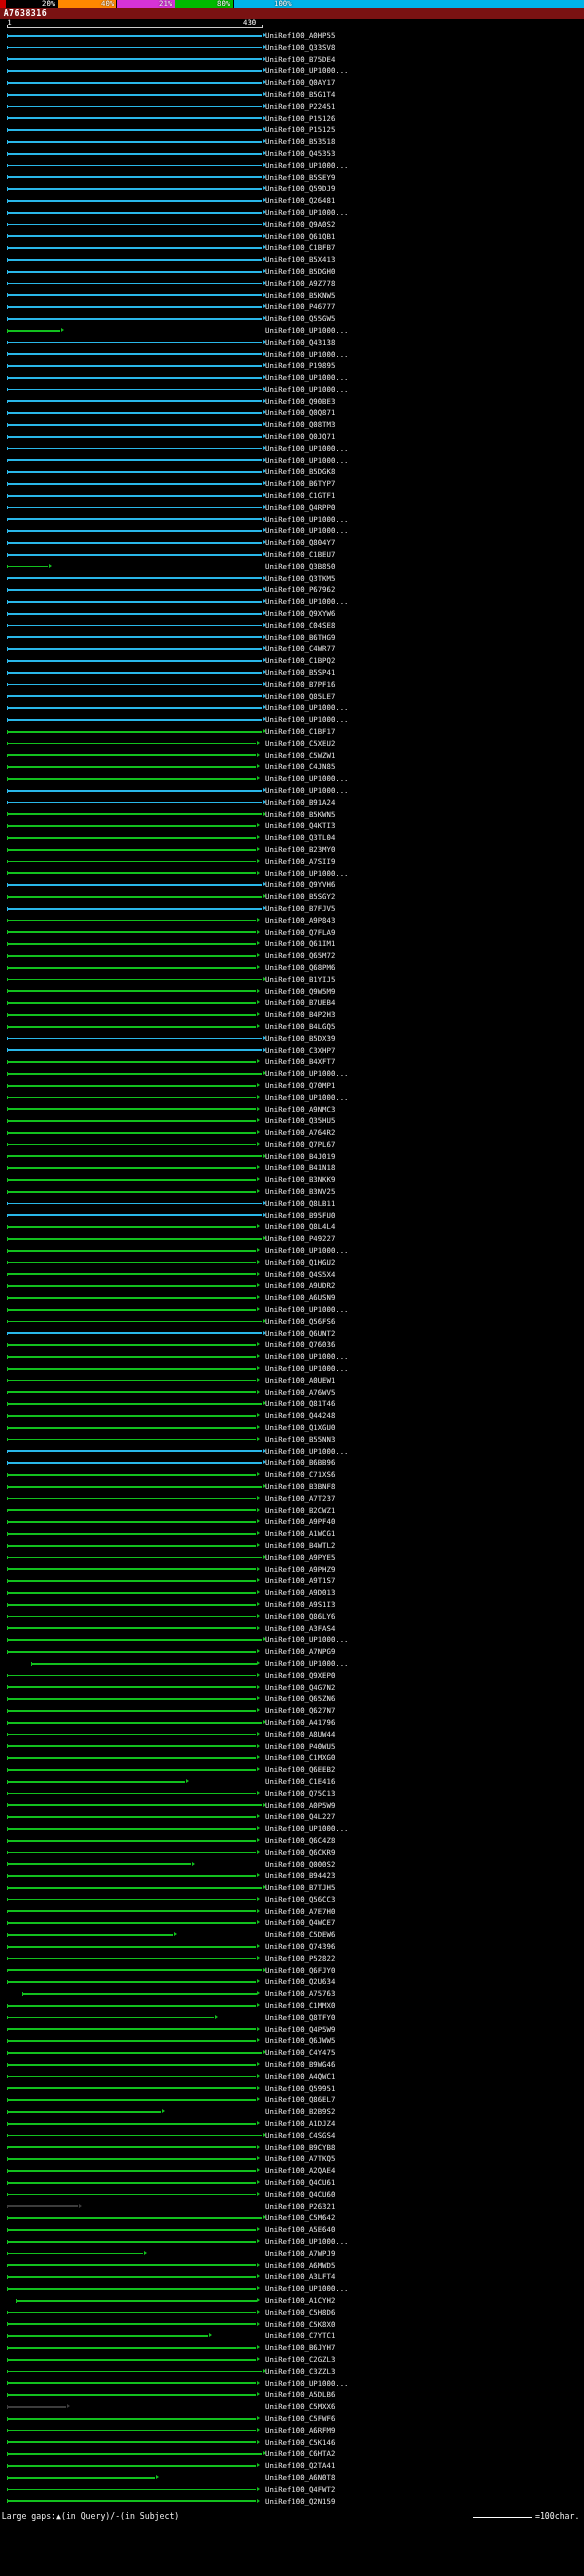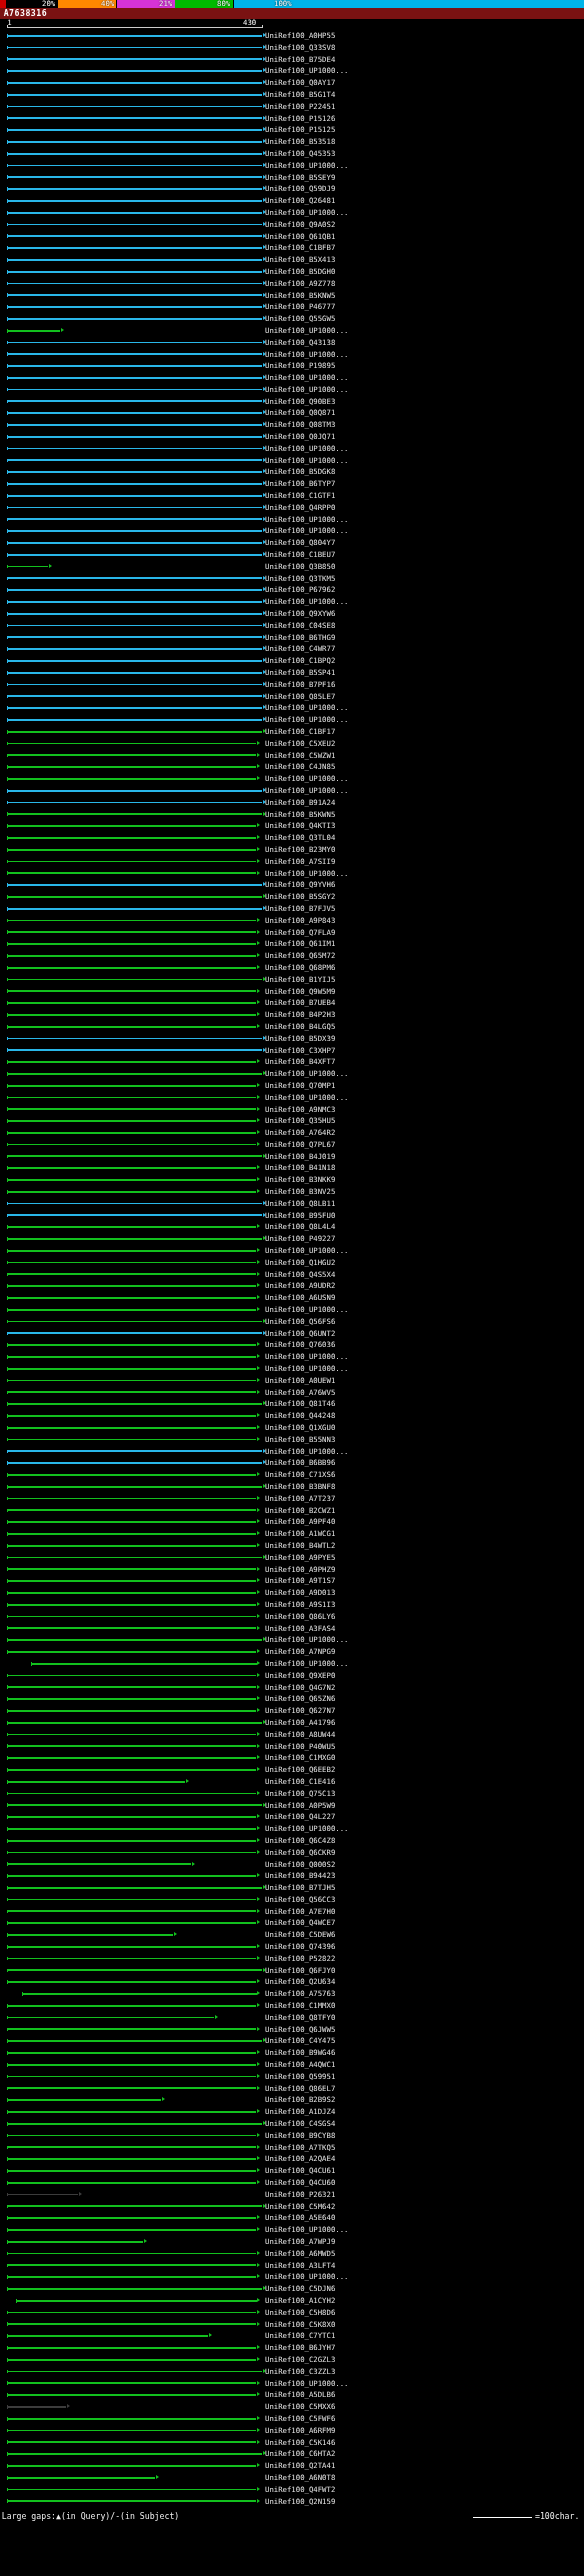--- a/index.html
+++ b/index.html
@@ -1068,20 +1068,26 @@
     <div class="row">
       <div class="bar" style="left: 7.3px; width: 207px; background: rgb(18, 192, 30);">
         <span class="arw" style="border-left-color: rgb(18, 192, 30);"></span>
       </div>
       <div class="lbl">UniRef100_Q8TFY0</div>
     </div>
     <div class="row">
       <div class="bar" style="left: 7.3px; width: 249px; background: rgb(18, 192, 30);">
         <span class="arw" style="border-left-color: rgb(18, 192, 30);"></span>
       </div>
+      <div class="lbl">UniRef100_Q4P5W9</div>
+    </div>
+    <div class="row">
+      <div class="bar" style="left: 7.3px; width: 249px; background: rgb(18, 192, 30);">
+        <span class="arw" style="border-left-color: rgb(18, 192, 30);"></span>
+      </div>
       <div class="lbl">UniRef100_Q6JWW5</div>
     </div>
     <div class="row">
       <div class="bar" style="left: 7.3px; width: 255px; background: rgb(18, 192, 30);">
         <span class="arw" style="border-left-color: rgb(18, 192, 30);"></span>
       </div>
       <div class="lbl">UniRef100_C4Y475</div>
     </div>
     <div class="row">
       <div class="bar" style="left: 7.3px; width: 249px; background: rgb(18, 192, 30);">
@@ -1195,26 +1201,20 @@
       <div class="bar" style="left: 7.3px; width: 249px; background: rgb(18, 192, 30);">
         <span class="arw" style="border-left-color: rgb(18, 192, 30);"></span>
       </div>
       <div class="lbl">UniRef100_A3LFT4</div>
     </div>
     <div class="row">
       <div class="bar" style="left: 7.3px; width: 249px; background: rgb(18, 192, 30);">
         <span class="arw" style="border-left-color: rgb(18, 192, 30);"></span>
       </div>
       <div class="lbl">UniRef100_UP1000...</div>
-    </div>
-    <div class="row">
-      <div class="bar" style="left: 7.3px; width: 255px; background: rgb(18, 192, 30);">
-        <span class="arw" style="border-left-color: rgb(18, 192, 30);"></span>
-      </div>
-      <div class="lbl">UniRef100_C5DJN6</div>
     </div>
     <div class="row">
       <div class="bar" style="left: 15.6px; width: 241px; background: rgb(18, 192, 30);">
         <span class="arw" style="border-left-color: rgb(18, 192, 30);"></span>
       </div>
       <div class="lbl">UniRef100_A1CYH2</div>
     </div>
     <div class="row">
       <div class="bar" style="left: 7.3px; width: 249px; background: rgb(18, 192, 30);">
         <span class="arw" style="border-left-color: rgb(18, 192, 30);"></span>

